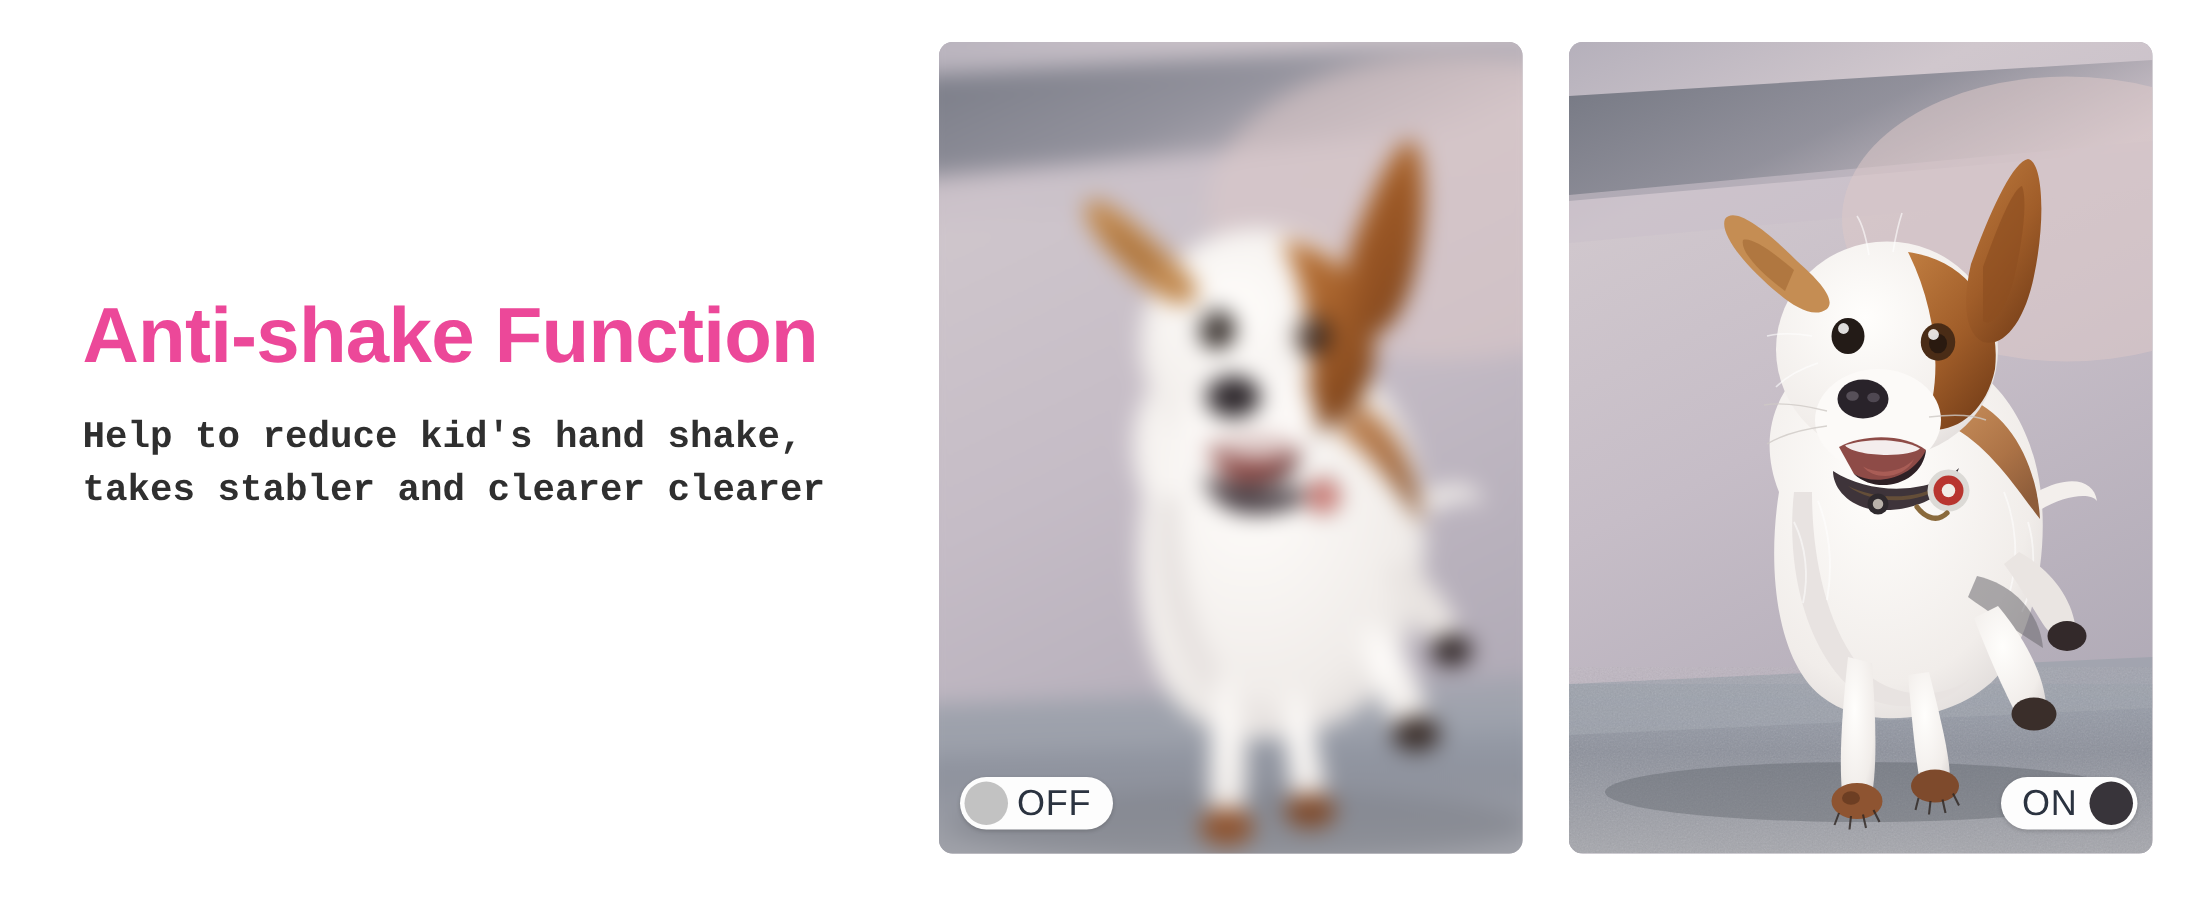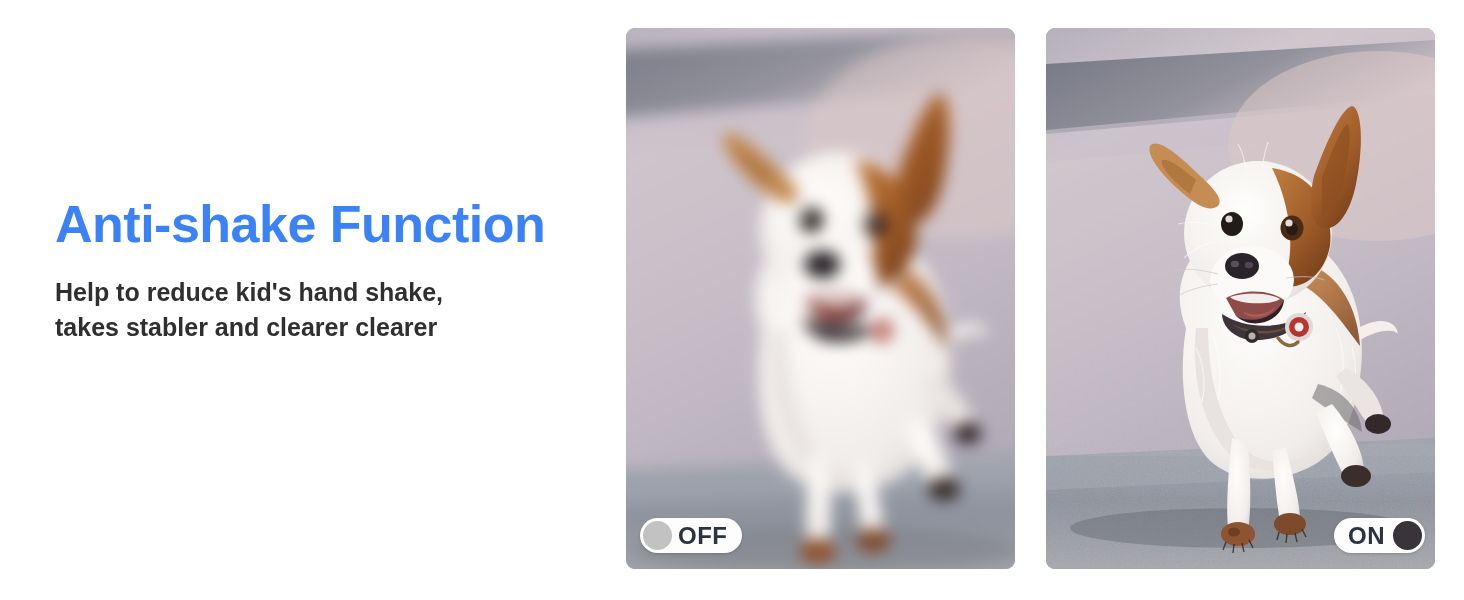--- a/index.html
+++ b/index.html
@@ -25,34 +25,34 @@
     left: 55px;
     top: 196px;
     width: 560px;
   }
 
   .headline {
     font-family: "Liberation Sans", sans-serif;
     font-size: 52px;
     font-weight: bold;
     letter-spacing: -0.5px;
-    color: #3b82f6;
+    color: #ec4899;
     line-height: 1.1;
     white-space: nowrap;
   }
 
   .subcopy {
     margin-top: 22px;
     font-family: "Liberation Sans", sans-serif;
     font-size: 25px;
     font-weight: bold;
     color: #2f2f2f;
     line-height: 1.38;
   }
-  .subcopy .line { display: block; white-space: nowrap; }
+  .subcopy .line { display: block; white-space: nowrap; font-family: Liberation Mono, monospace; }
 
   
   .panels {
     position: absolute;
     left: 626px;
     top: 28px;
   }
 
   .photo-card {
     position: absolute;
@@ -99,21 +99,21 @@
     height: 29px;
     border-radius: 50%;
     flex: 0 0 auto;
   }
   .knob.grey { background: #c2c2c2; }
   .knob.dark { background: #38343a; }
 
   .toggle-label {
     font-family: "Liberation Sans", sans-serif;
     font-size: 24px;
-    font-weight: bold;
+    font-weight: normal;
     color: #2b3340;
     letter-spacing: 0.5px;
     line-height: 1;
   }
   .toggle-pill.off .toggle-label { margin-left: 6px; }
   .toggle-pill.on  .toggle-label { margin-right: 8px; text-align: center; }
 </style>
 </head>
 <body>
 

